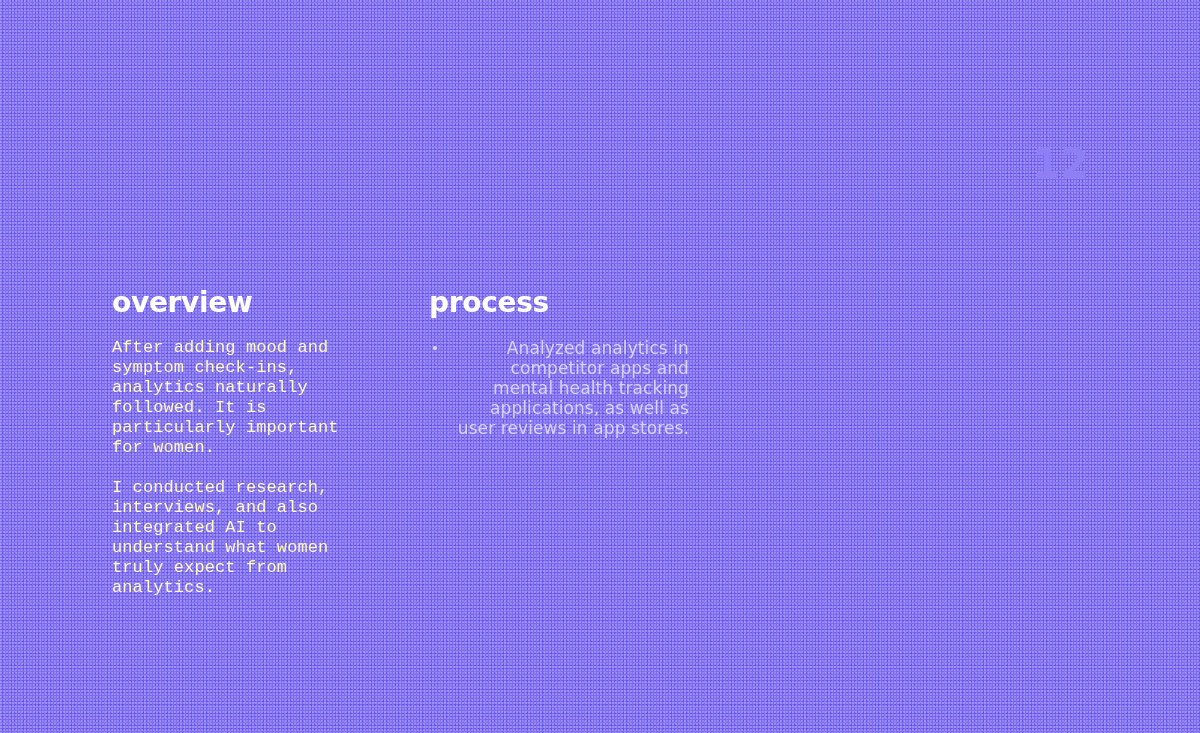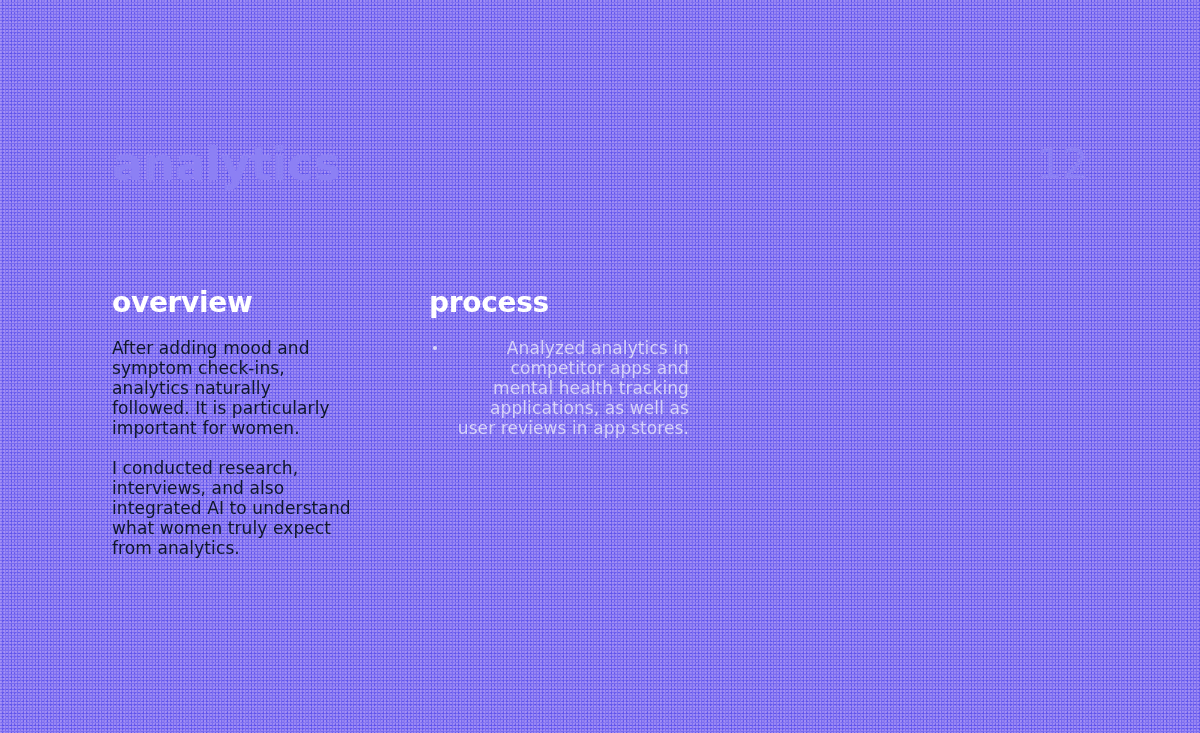--- a/index.html
+++ b/index.html
@@ -59,21 +59,21 @@
     font-weight: 700;
     letter-spacing: -0.5px;
     line-height: 56px;
     color: #8c80f4;
   }
   .page-number {
     position: absolute;
     right: 112px;
     top: 136px;
     font-size: 40px;
-    font-weight: 400;
+    font-weight: 700;
     letter-spacing: 0px;
     line-height: 56px;
     color: #8c80f4;
     text-align: right;
   }
 
   
   .columns {
     position: absolute;
     left: 112px;
@@ -91,24 +91,25 @@
     font-weight: 700;
     letter-spacing: -0.3px;
     line-height: 34px;
     color: #ffffff;
     margin: 0 0 18px 0;
   }
 
   .para {
     font-size: 17px;
     line-height: 20px;
-    color: #0f172a;
+    color: #fef9c3;
     margin: 0 0 20px 0;
     max-width: 240px;
     letter-spacing: 0.1px;
+    font-family: Liberation Mono, monospace;
   }
   .para:last-child { margin-bottom: 12px; }
 
   .bullet-list {
     list-style: none;
     margin: 0;
     padding: 0;
   }
   .bullet-item {
     position: relative;
@@ -133,21 +134,20 @@
   }
 </style>
 </head>
 <body>
 
 <div id="slide">
 
   <div id="grain"></div>
   <div id="grain2"></div>
 
-  <div class="slide-title">analytics</div>
 
   <div class="page-number">12</div>
 
   <div class="columns">
 
     <div class="column col-overview">
       <h2 class="col-heading">overview</h2>
       <p class="para">After adding mood and symptom check-ins, analytics naturally followed. It is particularly important for women.</p>
       <p class="para">I conducted research, interviews, and also integrated AI to understand what women truly expect from analytics.</p>
     </div>

